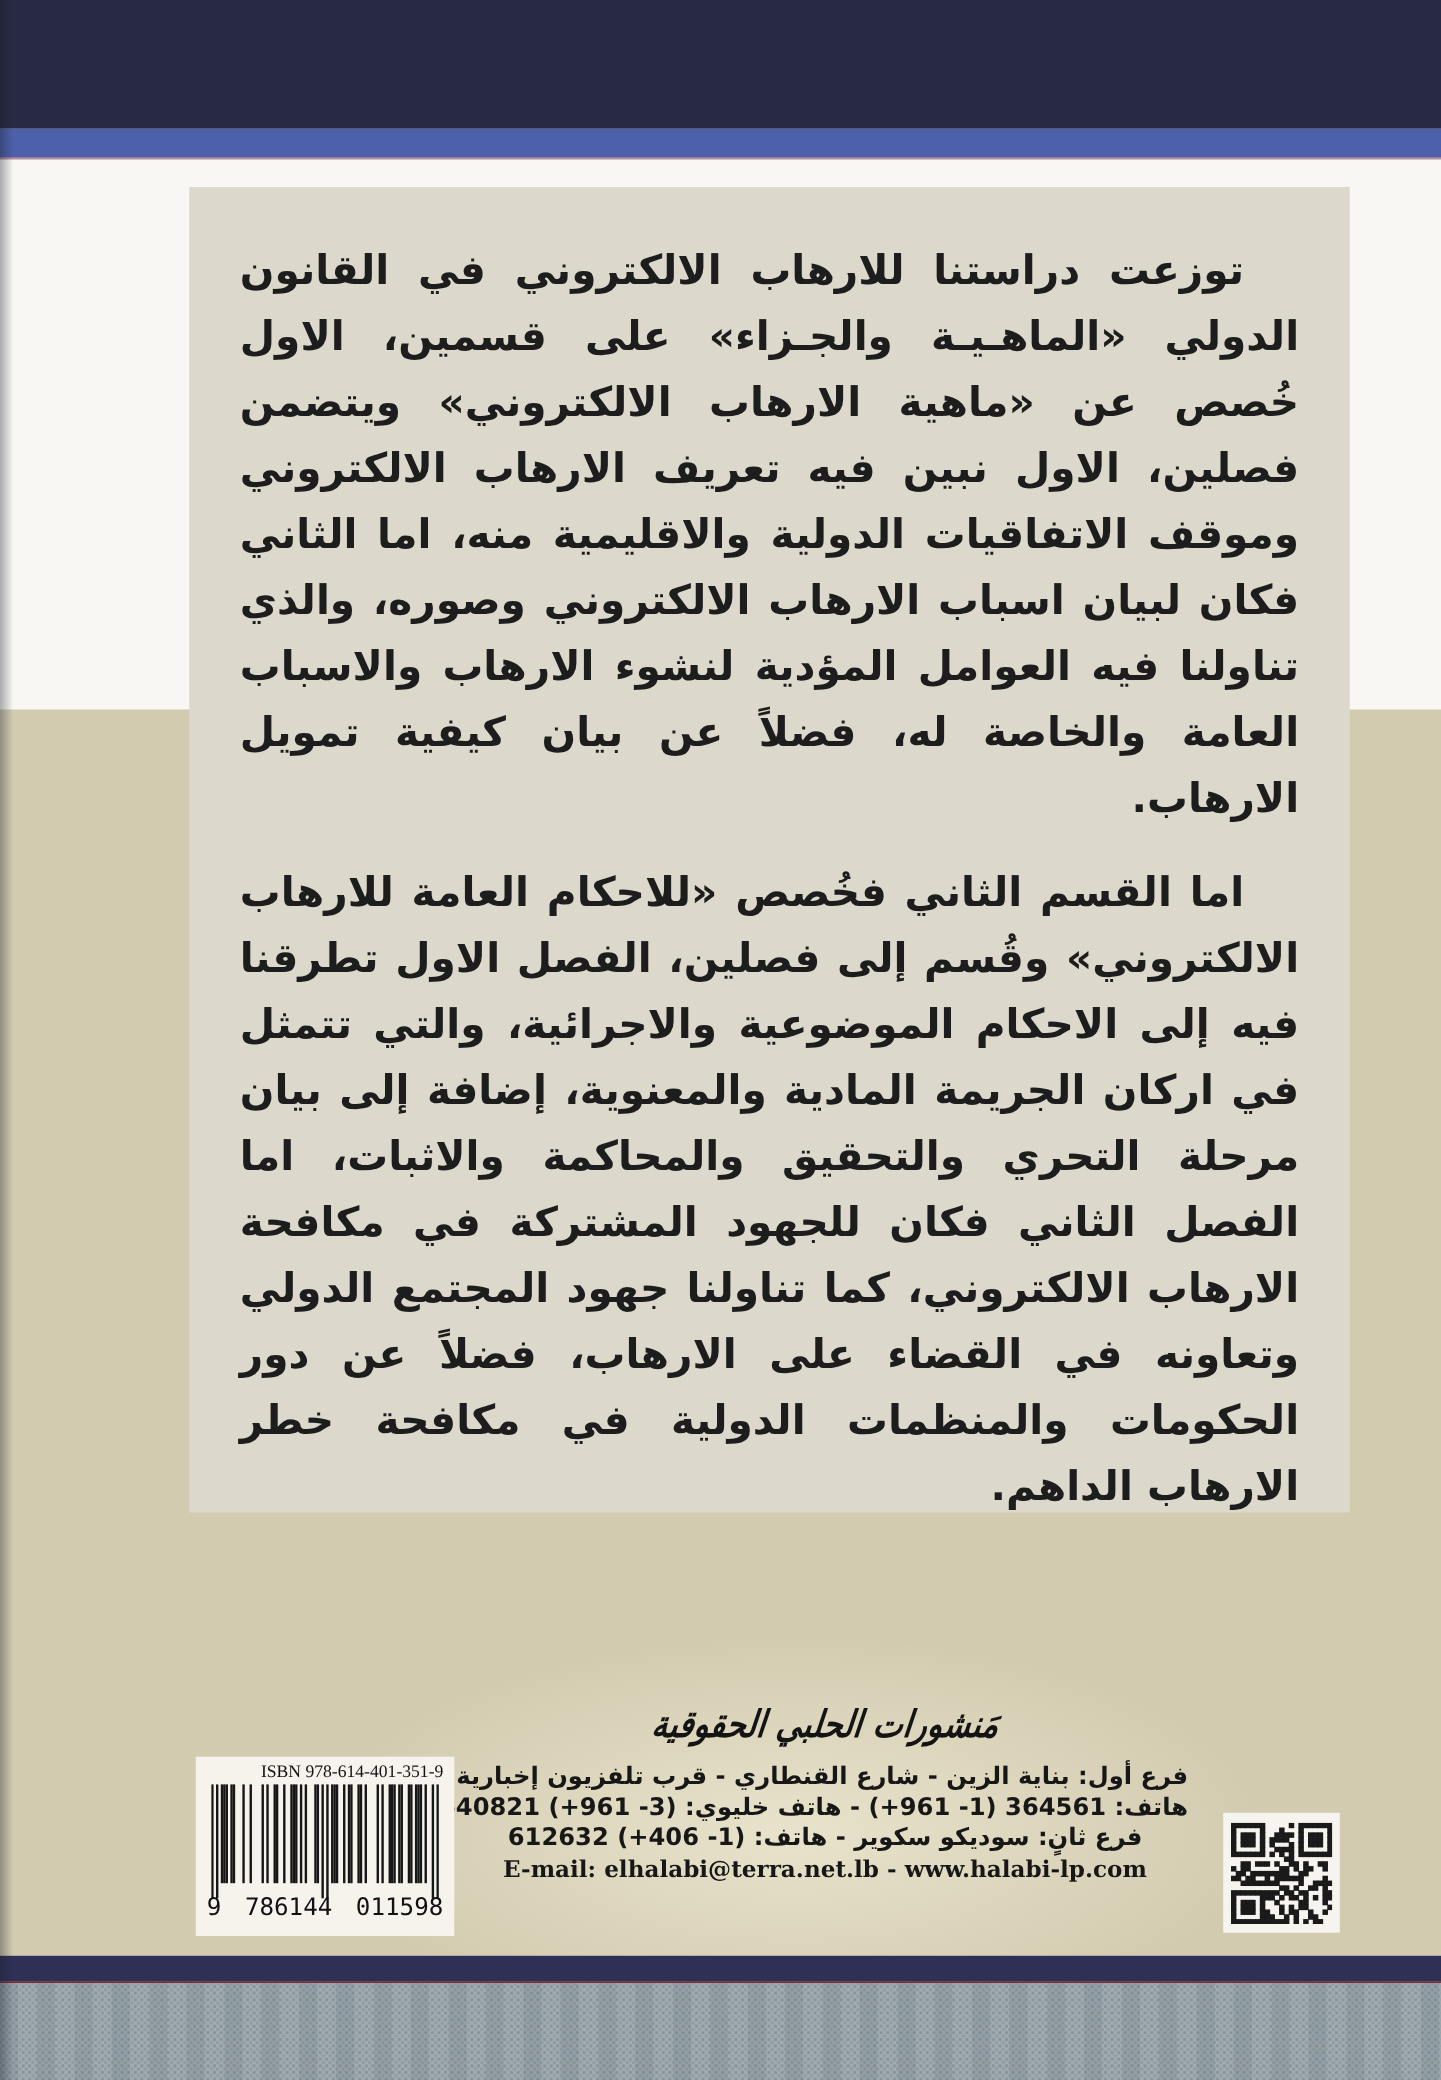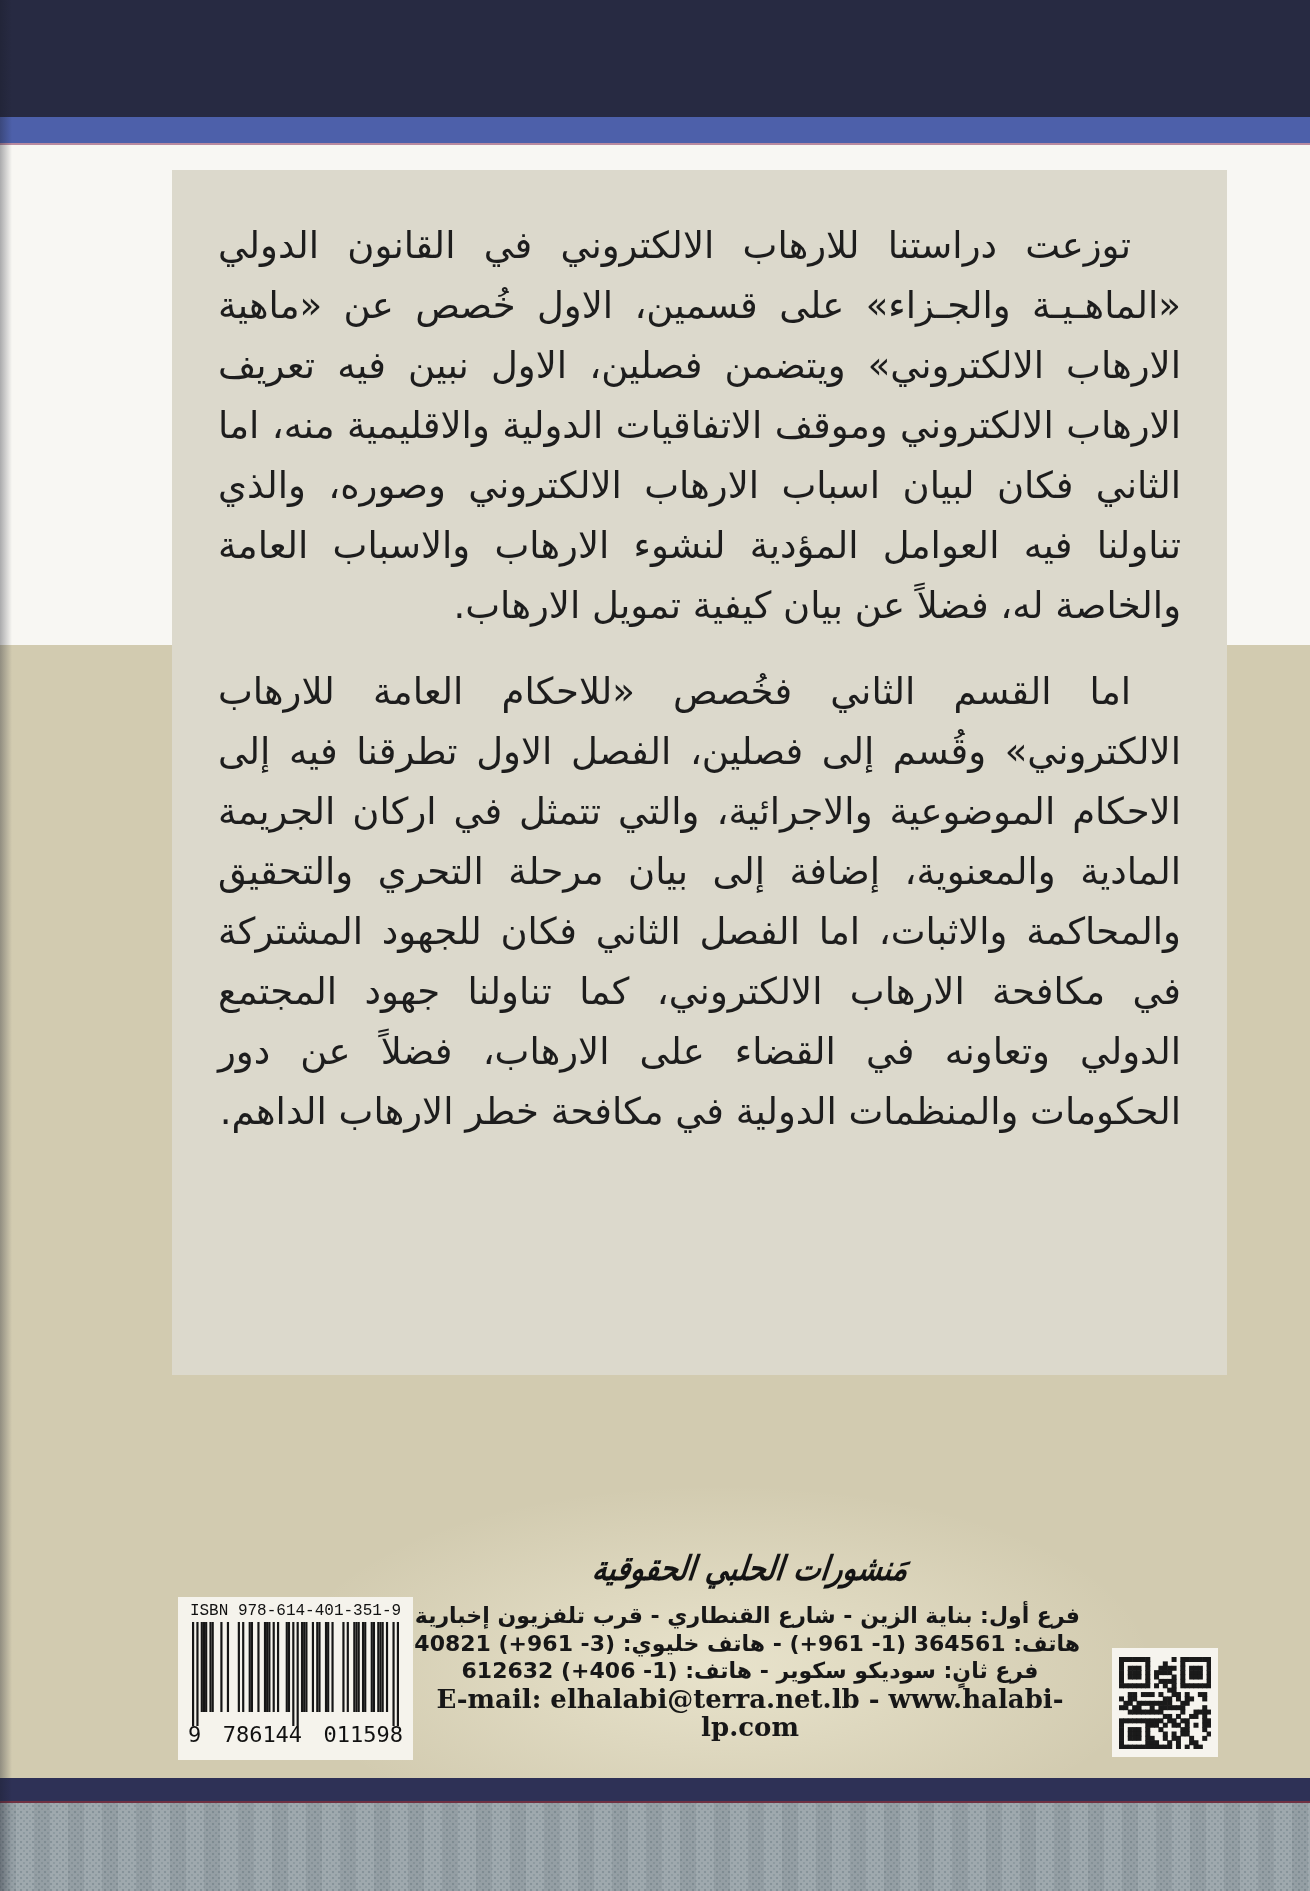--- a/index.html
+++ b/index.html
@@ -26,21 +26,21 @@
   .panel{
     position:absolute;left:172px;top:170px;width:1055px;height:1205px;
     background:#dcd9cc;
     box-sizing:border-box;
     padding:46px 46px 0 46px;
     direction:rtl;
     overflow:hidden;
   }
   .panel p{
     margin:0 0 26px 0;
-    font-size:37px;line-height:60px;font-weight:normal;
+    font-size:37px;line-height:60px;font-weight:bold;
     color:#1d1d1d;
     text-align:justify;
     text-indent:50px;
     letter-spacing:0;
   }
 
   .pub-block{position:absolute;left:420px;top:1548px;width:660px;text-align:center;z-index:5;}
   .pub-logo{
     display:inline-block;
     direction:rtl;
@@ -49,31 +49,31 @@
     transform:skewX(-7deg) scaleX(.85);
     letter-spacing:-1px;
     margin-bottom:14px;
     white-space:nowrap;
   }
   .contact{direction:rtl;color:#171717;}
   .contact .cline{
     font-size:22px;line-height:27.5px;font-weight:bold;white-space:nowrap;
   }
   .contact .email{
-    direction:ltr;font-size:26px;line-height:28px;font-weight:bold;
+    direction:ltr;font-size:21px;line-height:28px;font-weight:bold;
     font-family:"DejaVu Serif",serif;
   }
 
   .barcode{
     position:absolute;left:178px;top:1597px;width:235px;height:163px;
     background:#f5f3ec;z-index:5;
     box-sizing:border-box;padding:4px 10px 0 10px;
     text-align:center;
   }
-  .isbn-top{font-size:16px;line-height:20px;color:#111;font-family:Liberation Mono, monospace;white-space:nowrap;}
+  .isbn-top{font-size:16px;line-height:20px;color:#111;font-family:Liberation Serif, serif;white-space:nowrap;text-align:right;}
   .bars{display:block;margin:1px auto 0 auto;}
   .isbn-digits{
     display:flex;justify-content:space-between;
     font-family:"DejaVu Sans Mono",monospace;
     font-size:22px;line-height:22px;color:#111;margin-top:-2px;
   }
   .qr{
     position:absolute;left:1112px;top:1648px;width:106px;height:109px;
     background:#f6f4ee;z-index:5;
     display:flex;align-items:center;justify-content:center;

